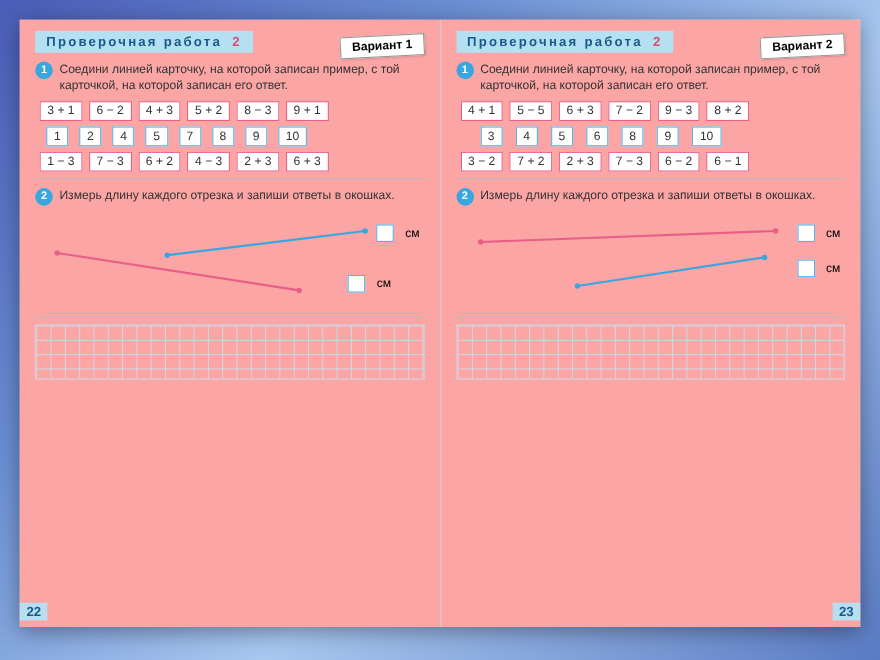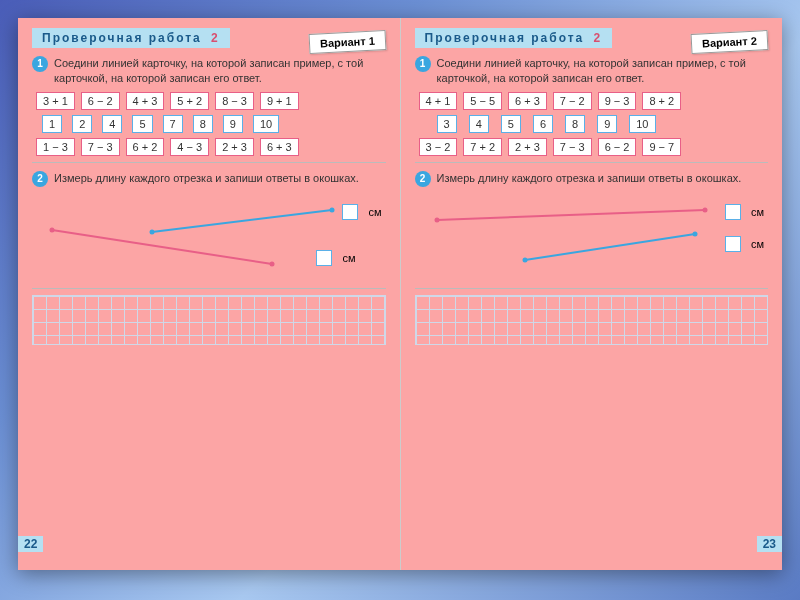--- a/index.html
+++ b/index.html
@@ -130,21 +130,21 @@
       linear-gradient(90deg, #cfd8e8 1px, transparent 1px);
     background-size: 13px 13px;
     border: 1px solid #cfd8e8;
   }
   .divider {
     border-top: 1px solid #bbb;
     margin: 6px 0 4px 0;
   }
   .pagenum-left, .pagenum-right {
     position: absolute;
-    bottom: 18px;
+    bottom: 6px;
     font-weight: bold;
     font-size: 12px;
     color: #1a5a8a;
     background: #b5e0f2;
     padding: 1px 6px;
   }
   .pagenum-left { left: 0; }
   .pagenum-right { right: 0; }
 </style>
 </head>
@@ -254,21 +254,21 @@
       <div class="card-blue">8</div>
       <div class="card-blue">9</div>
       <div class="card-blue">10</div>
     </div>
     <div class="card-row">
       <div class="card-pink">3 − 2</div>
       <div class="card-pink">7 + 2</div>
       <div class="card-pink">2 + 3</div>
       <div class="card-pink">7 − 3</div>
       <div class="card-pink">6 − 2</div>
-      <div class="card-pink">9 − 7</div>
+      <div class="card-pink">6 − 1</div>
     </div>
 
     <div class="divider"></div>
 
     <div class="task">
       <div class="bullet">2</div>
       <span>Измерь длину каждого отрезка и запиши ответы в окошках.</span>
     </div>
 
     <div class="segment-box">

